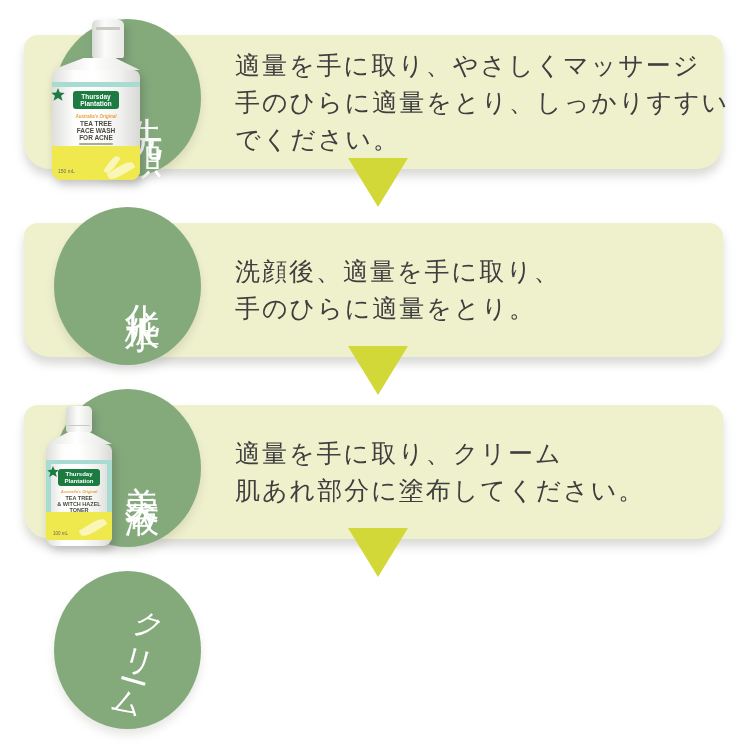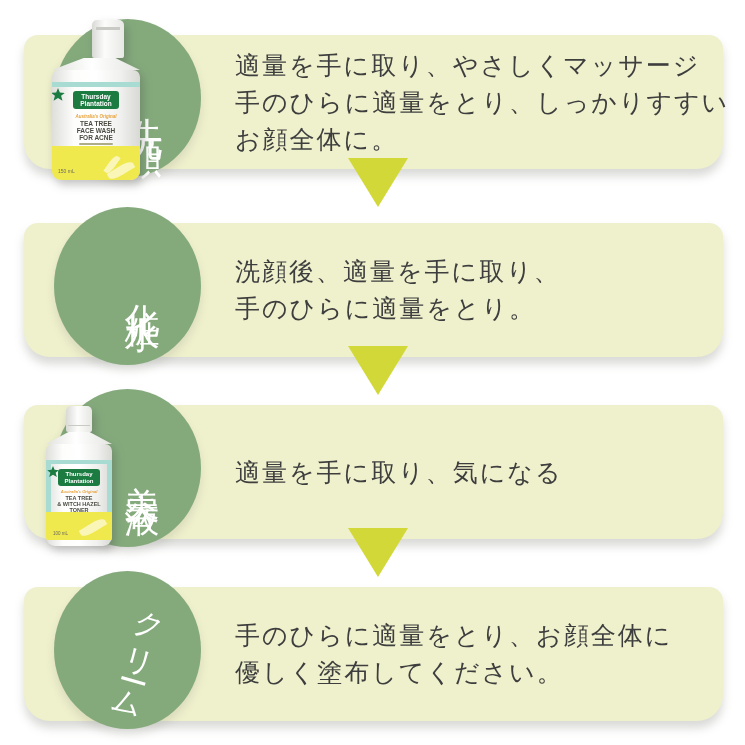--- a/index.html
+++ b/index.html
@@ -108,21 +108,21 @@
 </style>
 </head>
 <body>
 
 <div class="page">
 
   <section class="step t1">
     <div class="panel">
       <p class="line">適量を手に取り、やさしくマッサージ</p>
       <p class="line">手のひらに適量をとり、しっかりすすい</p>
-      <p class="line">お顔全体に。</p>
+      <p class="line">でください。</p>
     </div>
     <div class="circle">
       <span class="step-label">洗顔</span>
     </div>
     <div class="product foam">
       <div class="pump"></div>
       <div class="shoulder"></div>
       <div class="bbody">
         <div class="tealline"></div>
         <span class="star"></span>
@@ -173,33 +173,30 @@
           <span class="leaf"></span>
         </div>
         <div class="psize">100 mL</div>
       </div>
     </div>
     <div class="arrow"></div>
   </section>
 
   <section class="step t3">
     <div class="panel">
-      <p class="line">適量を手に取り、気になる</p>
+      <p class="line">適量を手に取り、クリーム</p>
+      <p class="line">肌あれ部分に塗布してください。</p>
     </div>
     <div class="circle">
       <span class="step-label">美容液</span>
     </div>
 
     <div class="arrow"></div>
   </section>
 
   <section class="step t4">
-    <div class="panel">
-      <p class="line">手のひらに適量をとり、お顔全体に</p>
-      <p class="line">優しく塗布してください。</p>
-    </div>
     <div class="circle">
       <span class="step-label">クリーム</span>
     </div>
 
   </section>
 
 </div>
 
 </body></html>

